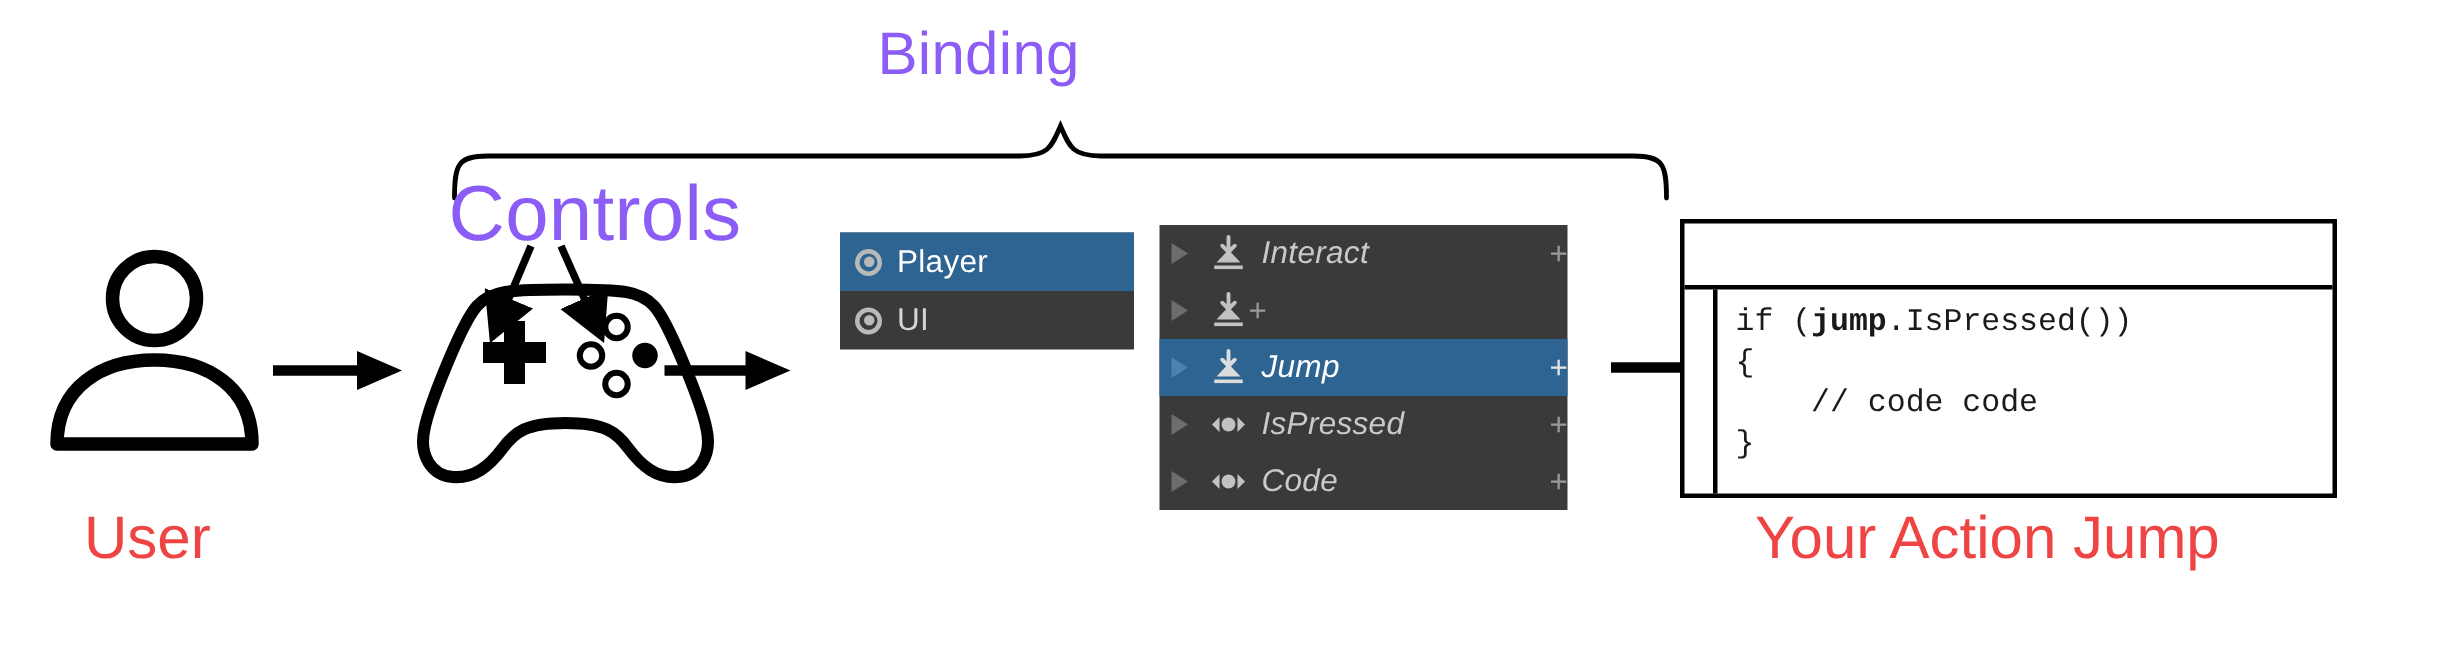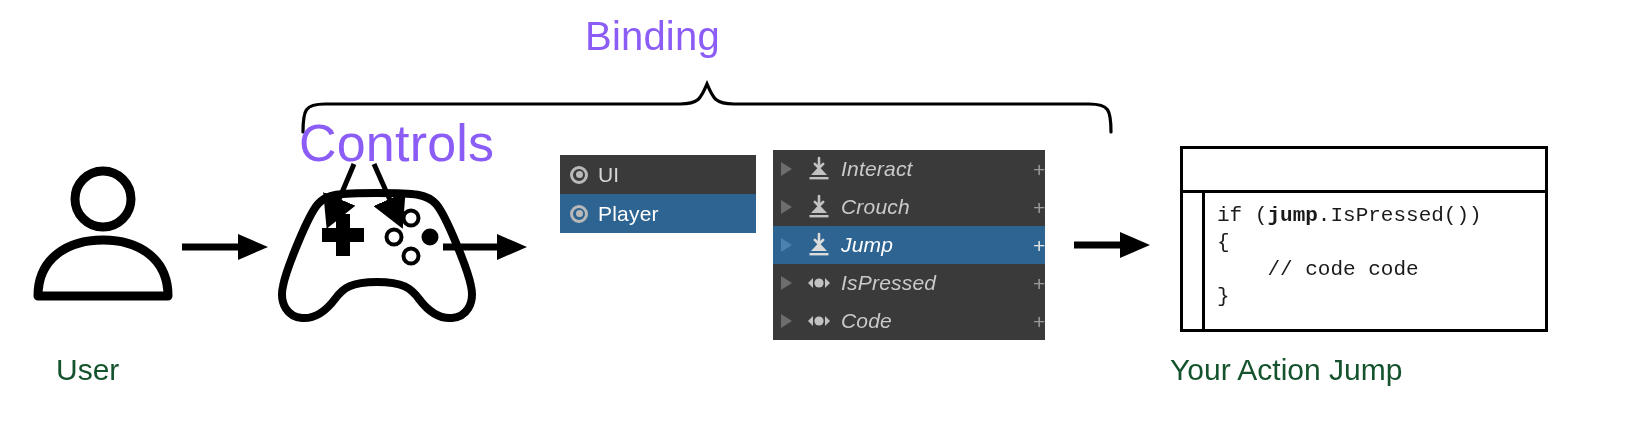--- a/index.html
+++ b/index.html
@@ -27,24 +27,24 @@
     color: #8b5cf6;
     letter-spacing: 0.2px;
     white-space: nowrap;
   }
   #binding-label { left: 585px; top: 14px; }
   #controls-label { left: 299px; top: 113px; font-size: 52px; }
 
   
   .bottom-caption {
     position: absolute;
-    font-size: 30px;
-    color: #14532d;
+    font-size: 40px;
+    color: #ef4444;
     white-space: nowrap;
-    top: 353px;
+    top: 337px;
   }
   #cap-user   { left: 56px; }
   #cap-device { left: 300px; }
   #cap-map    { left: 578px; }
   #cap-code   { left: 1170px; }
 
   
   #actionmap-panel {
     left: 560px;
     top: 155px;
@@ -126,23 +126,23 @@
     margin-right: 14px;
     flex: 0 0 auto;
   }
   .act-row.selected .tri { border-left-color: #4b82b0; }
 
   
   .act-icon { width: 26px; height: 24px; flex: 0 0 auto; display:block; }
 
   
   #code-window {
-    left: 1180px;
+    left: 1120px;
     top: 146px;
-    width: 368px;
+    width: 438px;
     height: 186px;
     border: 3px solid #000;
     background: #fff;
     box-sizing: border-box;
   }
   #code-titlebar {
     height: 44px;
     border-bottom: 3px solid #000;
     box-sizing: border-box;
   }
@@ -217,32 +217,32 @@
     <circle cx="139" cy="66" r="7.5" fill="none" stroke="#000" stroke-width="4"></circle>
     <circle cx="158" cy="47" r="8.5" fill="#000"></circle>
   </svg>
 
   <svg class="abs" style="left:443px; top:232px;" width="86" height="30" viewBox="0 0 86 30">
     <line x1="0" y1="15" x2="58" y2="15" stroke="#000" stroke-width="7"></line>
     <path d="M54,2 L84,15 L54,28 z" fill="#000"></path>
   </svg>
 
   <div class="abs" id="actionmap-panel">
+    <div class="map-row selected">
+      <span class="ring-icon">
+          <i></i>
+        </span>
+      <span class="map-row-label">Player</span>
+    </div>
     <div class="map-row">
       <span class="ring-icon">
           <i></i>
         </span>
       <span class="map-row-label">UI</span>
     </div>
-    <div class="map-row selected">
-      <span class="ring-icon">
-          <i></i>
-        </span>
-      <span class="map-row-label">Player</span>
-    </div>
   </div>
 
   <div class="abs" id="actions-panel">
 
     <div class="act-row">
       <span class="tri"></span>
       <svg class="act-icon" viewBox="0 0 26 24">
         <path d="M13,1 v7 M13,11 l-4.2,-4.2 M13,11 l4.2,-4.2" stroke="#c2c2c2" stroke-width="2.6" fill="none" stroke-linecap="round"></path>
         <path d="M13,9.5 L21,18 H5 Z" fill="#c2c2c2"></path>
         <rect x="3.5" y="20" width="19" height="2.4" fill="#c2c2c2"></rect>
@@ -251,21 +251,20 @@
       <span class="act-plus">+</span>
     </div>
 
     <div class="act-row">
       <span class="tri"></span>
       <svg class="act-icon" viewBox="0 0 26 24">
         <path d="M13,1 v7 M13,11 l-4.2,-4.2 M13,11 l4.2,-4.2" stroke="#c2c2c2" stroke-width="2.6" fill="none" stroke-linecap="round"></path>
         <path d="M13,9.5 L21,18 H5 Z" fill="#c2c2c2"></path>
         <rect x="3.5" y="20" width="19" height="2.4" fill="#c2c2c2"></rect>
       </svg>
-      <span class="act-label">Crouch</span>
       <span class="act-plus">+</span>
     </div>
 
     <div class="act-row selected">
       <span class="tri"></span>
       <svg class="act-icon" viewBox="0 0 26 24">
         <path d="M13,1 v7 M13,11 l-4.2,-4.2 M13,11 l4.2,-4.2" stroke="#dcdcdc" stroke-width="2.6" fill="none" stroke-linecap="round"></path>
         <path d="M13,9.5 L21,18 H5 Z" fill="#dcdcdc"></path>
         <rect x="3.5" y="20" width="19" height="2.4" fill="#dcdcdc"></rect>
       </svg>

